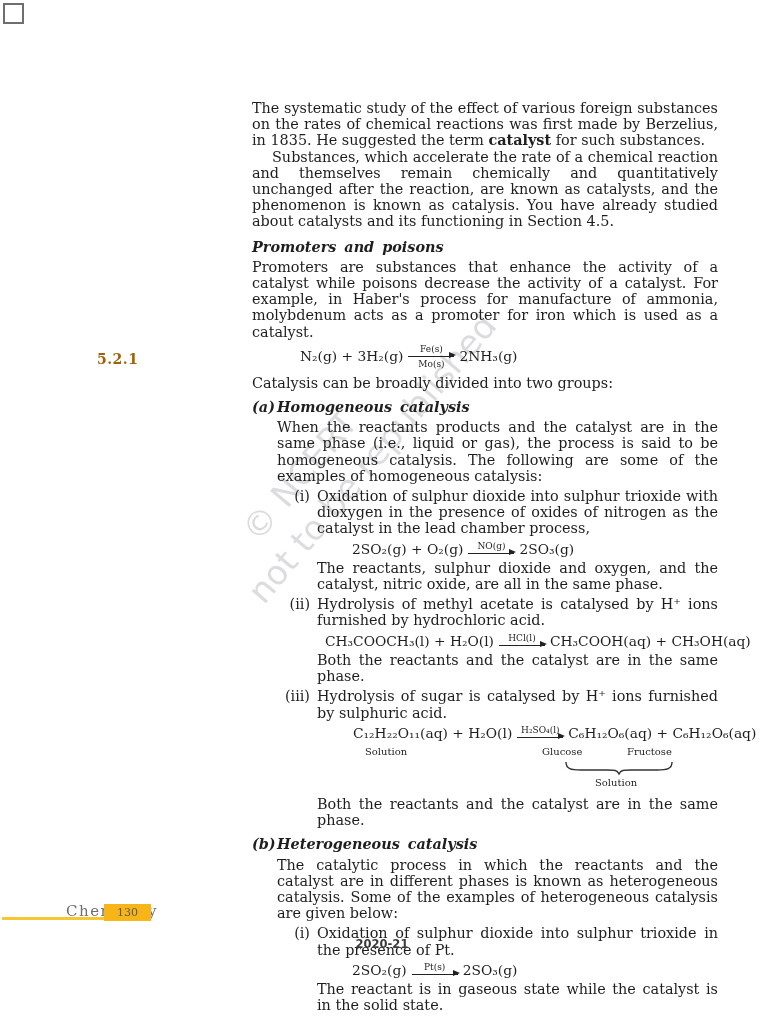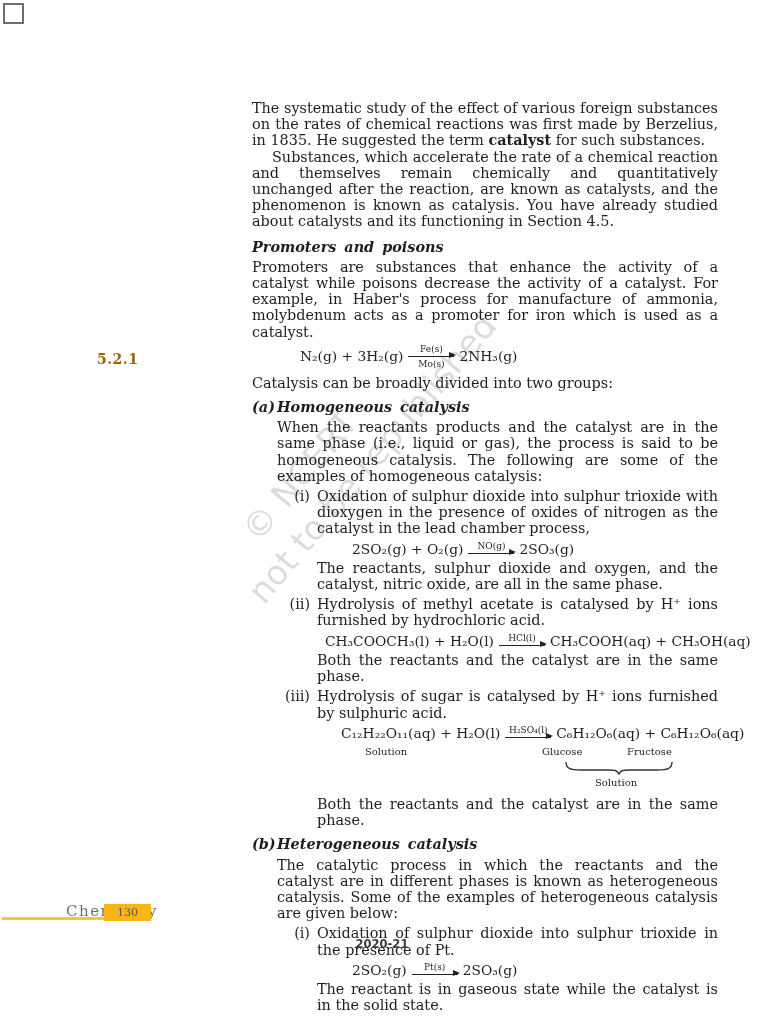--- a/index.html
+++ b/index.html
@@ -163,21 +163,21 @@
         </div>
         <p class="item-note">Both the reactants and the catalyst are in the same phase.</p>
       </div>
     </div>
 
     <div class="item">
       <span class="item-marker">(iii)</span>
       <div class="item-content">
         <p>Hydrolysis of sugar is catalysed by H⁺ ions furnished by sulphuric acid.</p>
         <div class="eq-ml-20" style="position:relative;">
-          <div class="equation" style="margin-left:4px;">
+          <div class="equation" style="margin-left:16px;">
             <span>C₁₂H₂₂O₁₁(aq) + H₂O(l)</span>
             <span class="eq-arrow">
               <span class="eq-above">H₂SO₄(l)</span>
               <span class="arrow-line"></span>
             </span>
             <span>C₆H₁₂O₆(aq) + C₆H₁₂O₆(aq)</span>
           </div>
           <div class="eq4-sub">
             <span class="lbl-solution1">Solution</span>
             <span class="lbl-glucose">Glucose</span>

